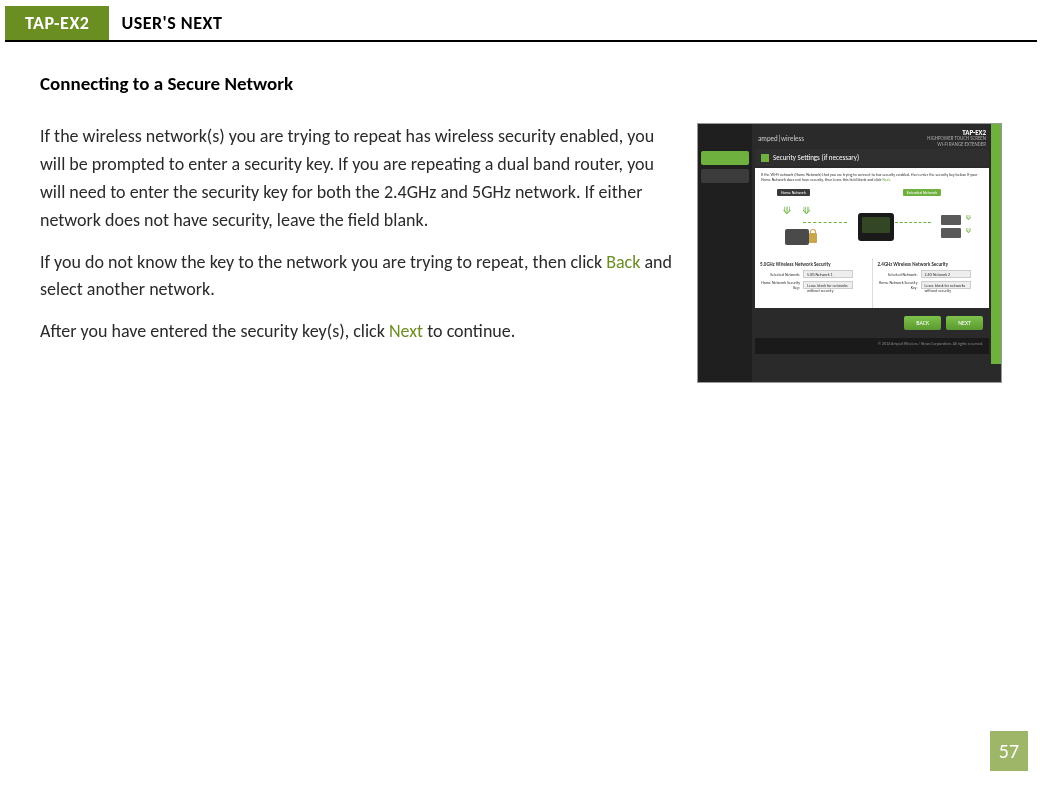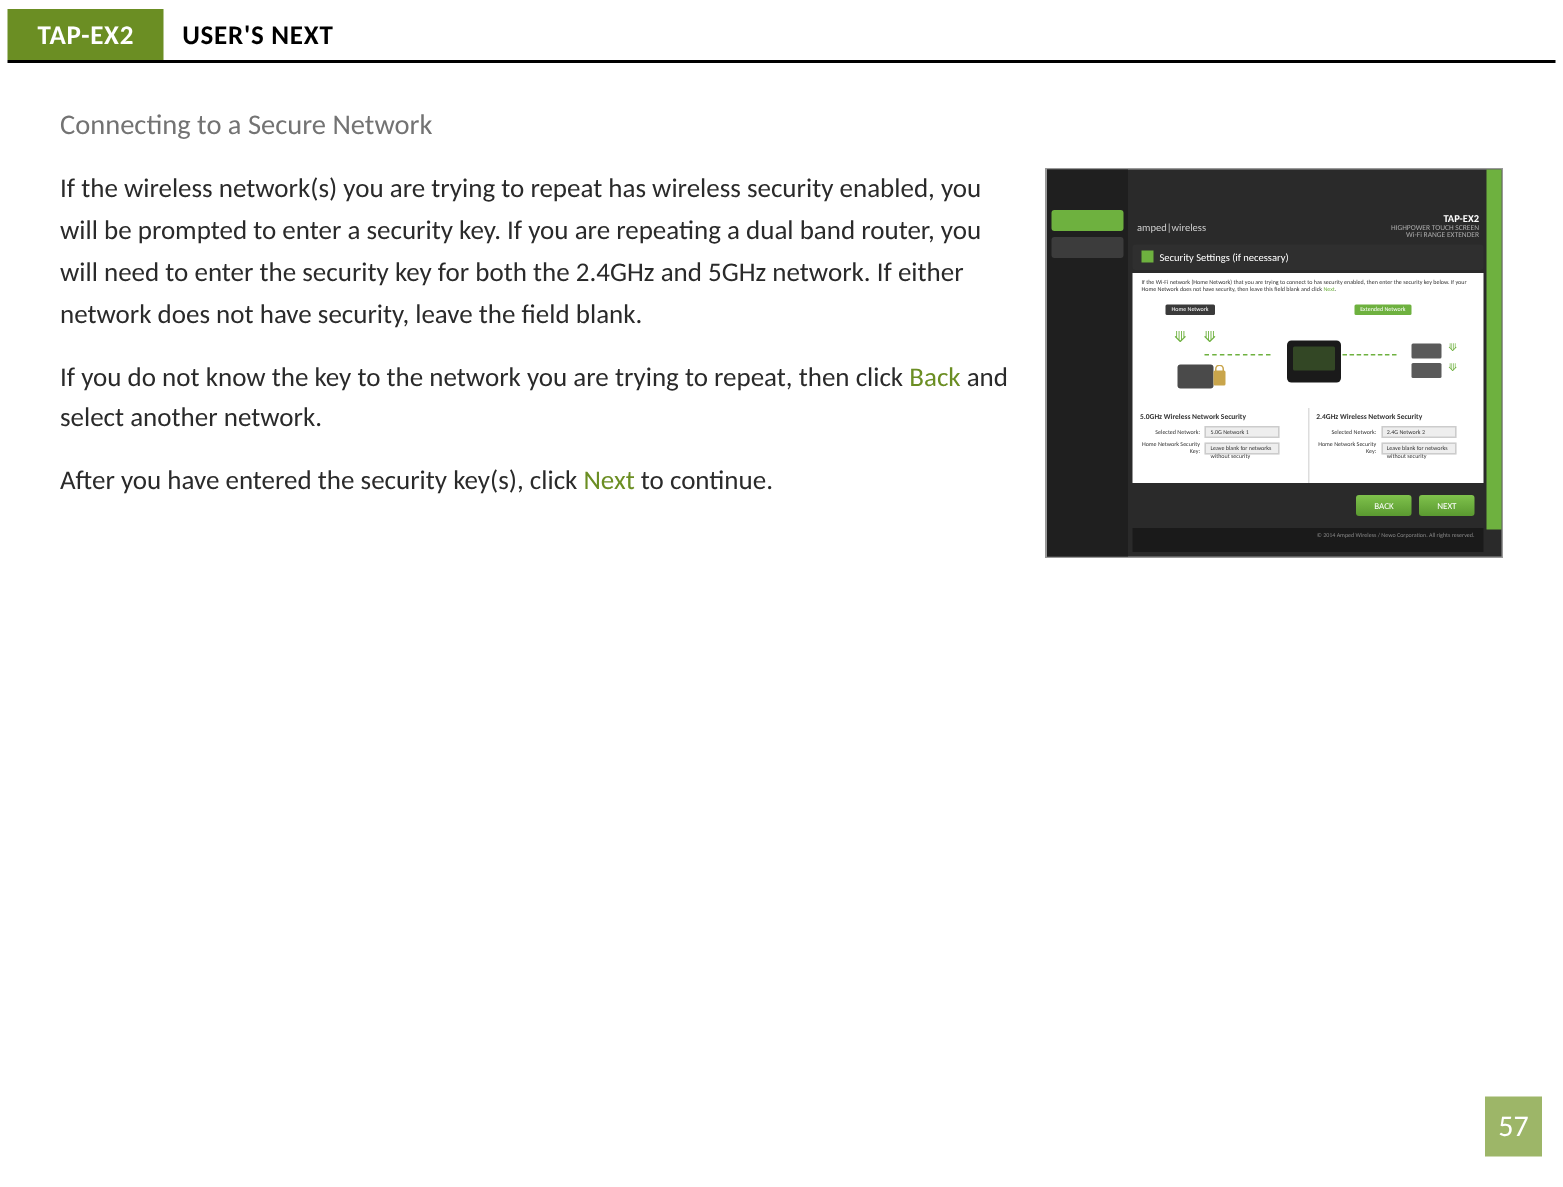--- a/index.html
+++ b/index.html
@@ -34,24 +34,24 @@
     .header-title {
       font-weight: bold;
       font-size: 18px;
       padding: 6px 12px;
       letter-spacing: 0.5px;
     }
     .content {
       padding: 30px 40px 0 40px;
     }
     .section-heading {
-      font-weight: normal;
+      font-weight: bold;
       font-size: 19px;
-      color: #737373;
-      margin-bottom: 17px;
+      color: #000000;
+      margin-bottom: 28px;
     }
     .body-area {
       display: flex;
       gap: 20px;
     }
     .text-col {
       flex: 1;
       font-size: 18px;
       line-height: 1.55;
       color: #2a2a2a;
@@ -100,21 +100,20 @@
       position: absolute;
       right: 0;
       top: 0;
       bottom: 18px;
     }
     .fig-main {
       flex: 1;
       display: flex;
       flex-direction: column;
       padding: 3px 12px 3px 3px;
-      justify-content: flex-end;
     }
     .fig-topbar {
       height: 22px;
       display: flex;
       justify-content: space-between;
       align-items: center;
       padding: 0 3px;
     }
     .fig-logo {
       color: #ccc;

